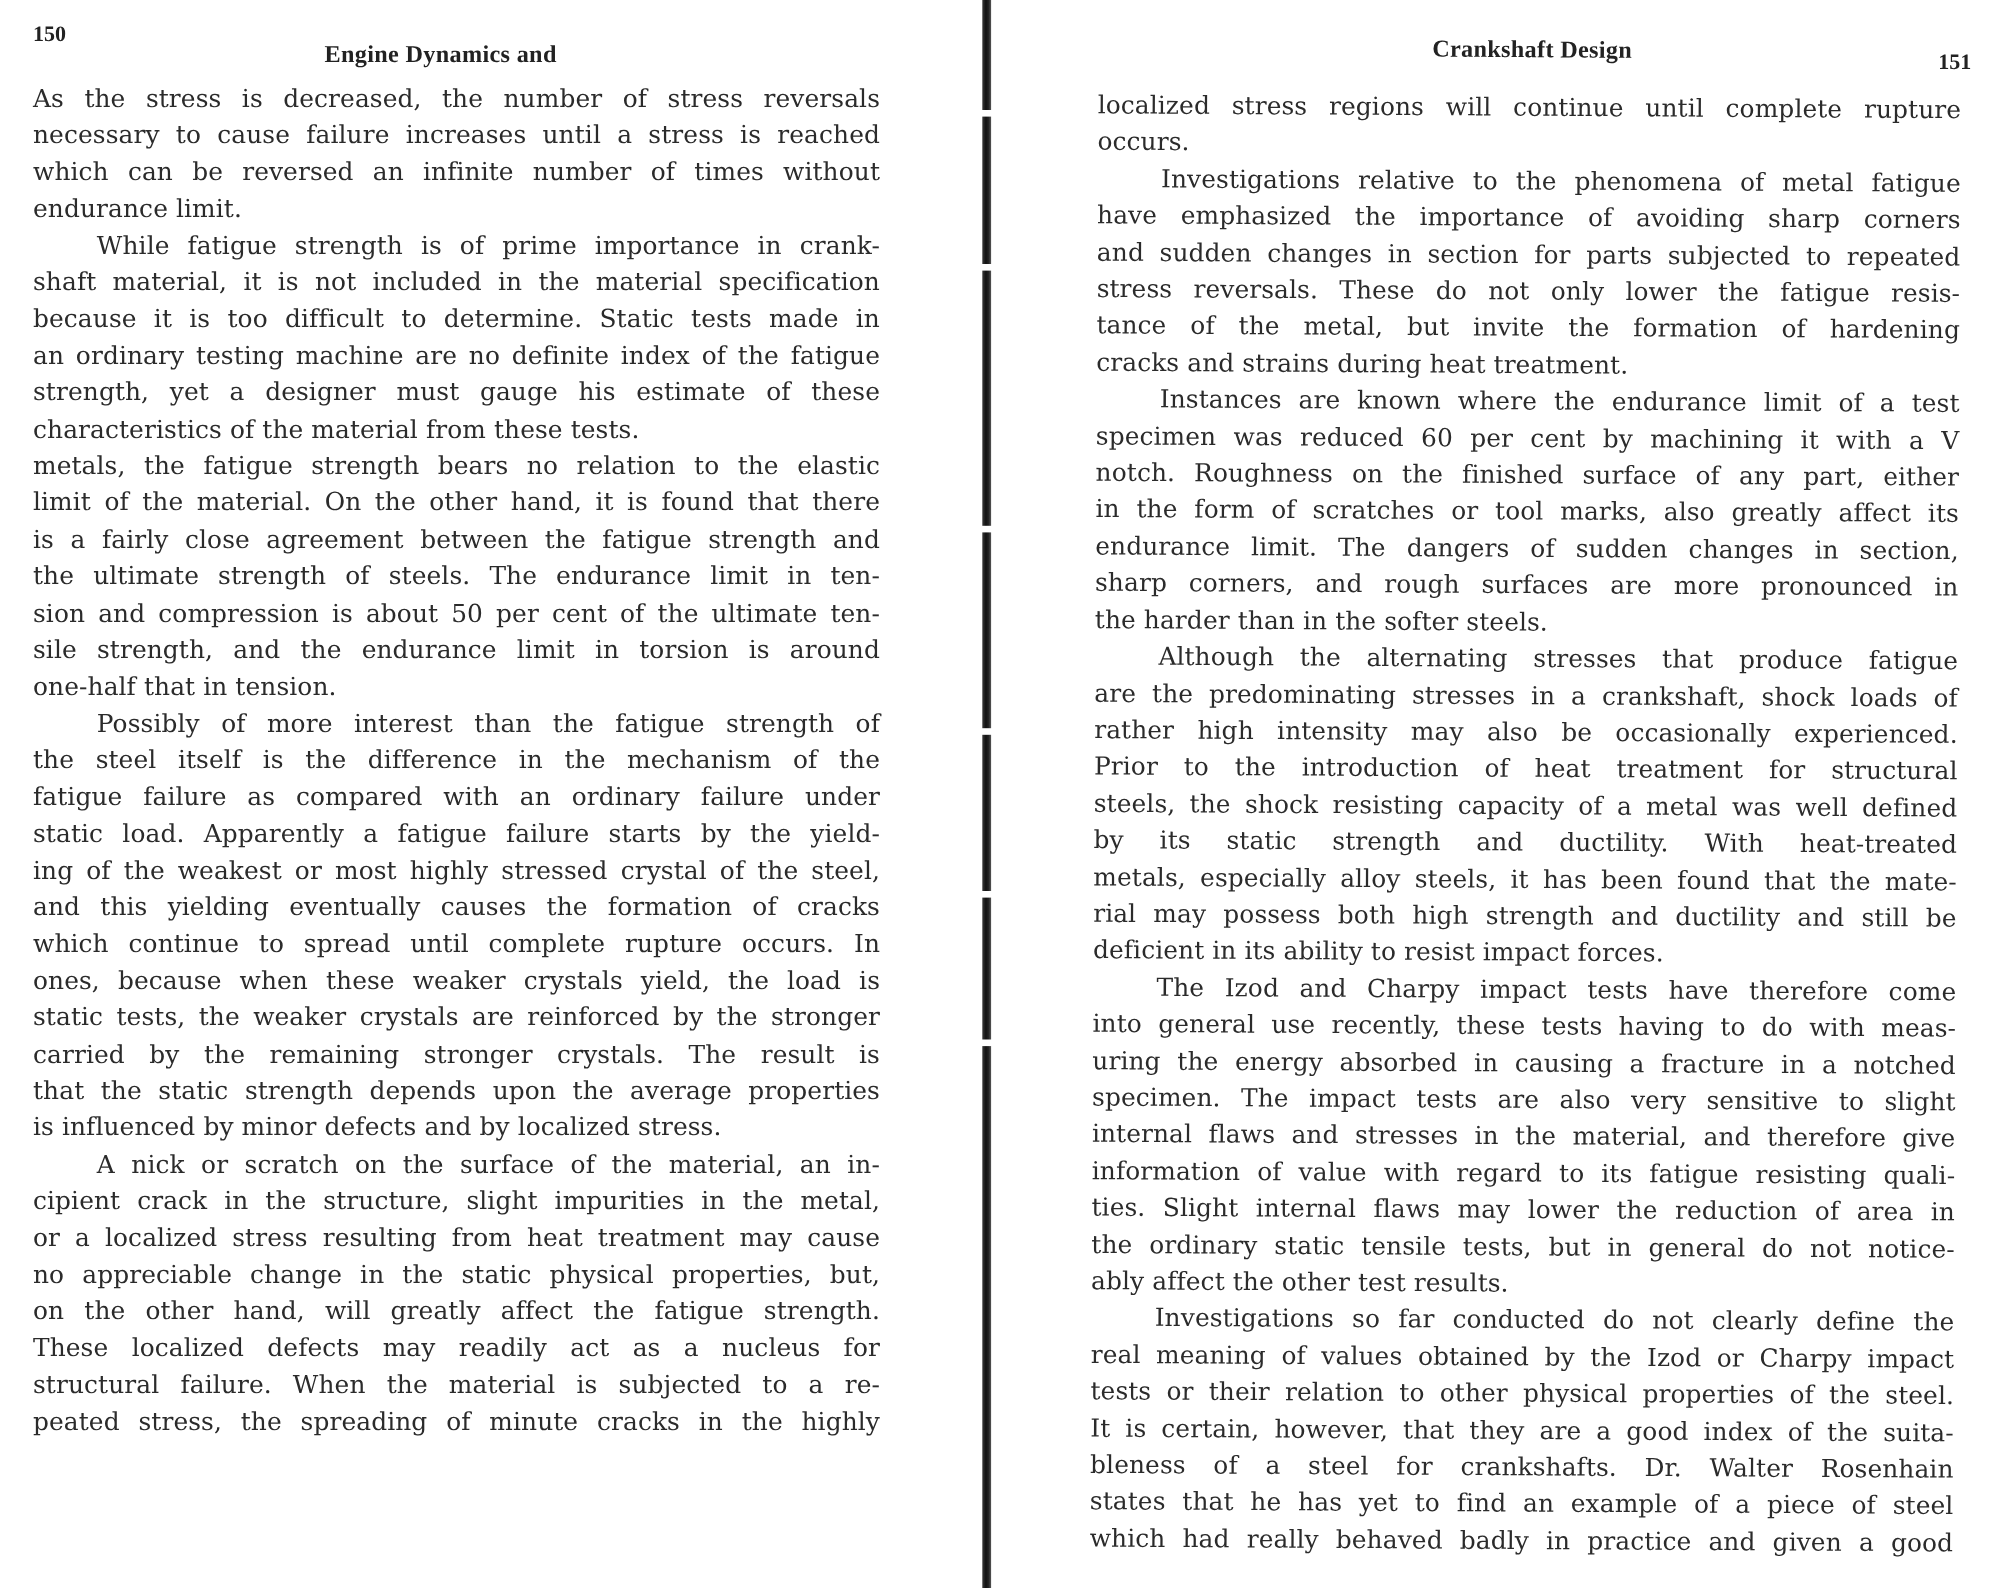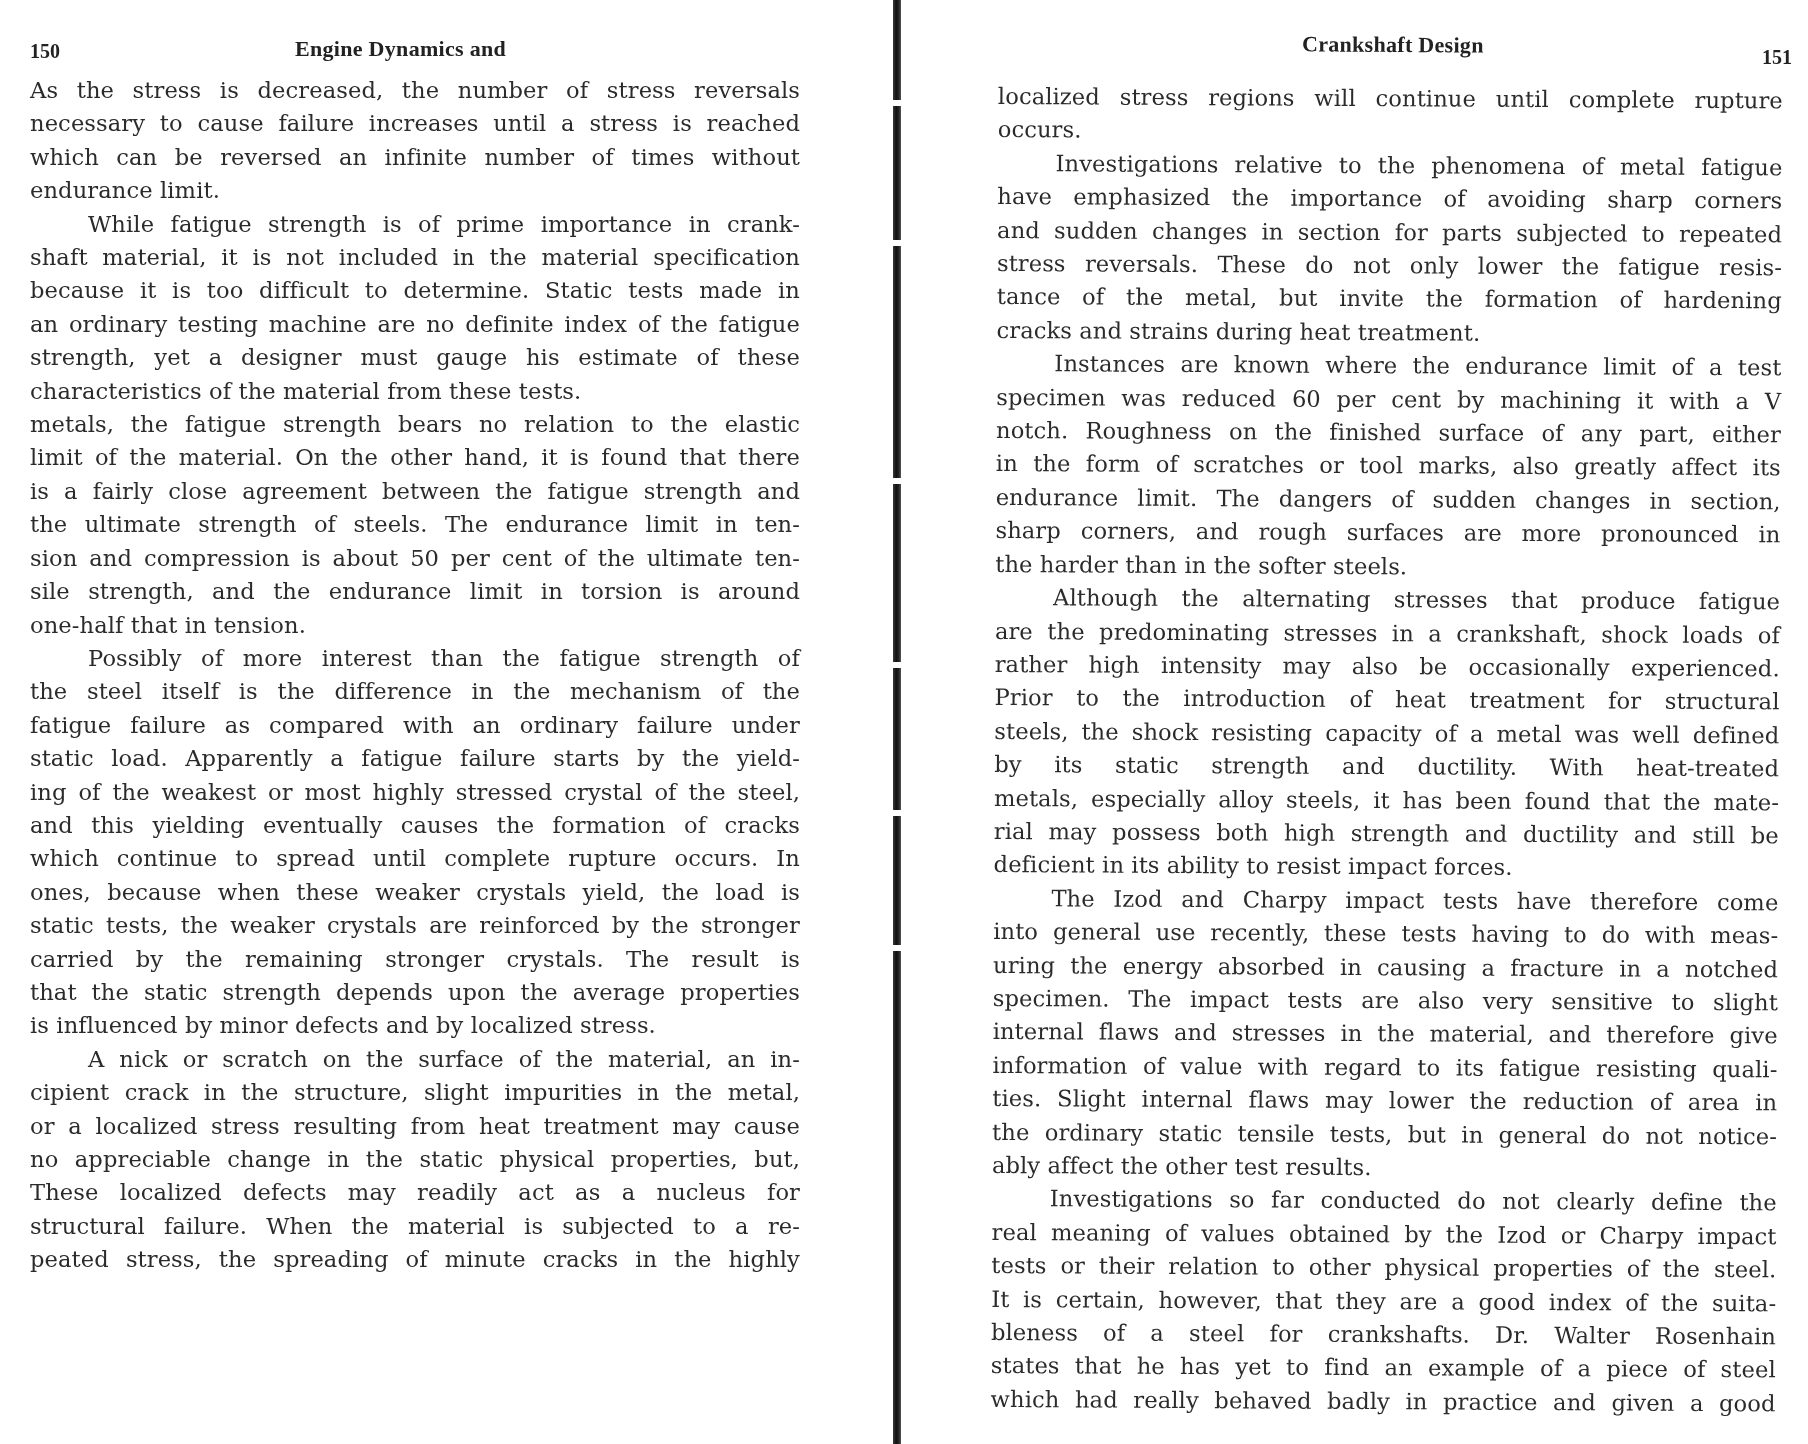--- a/index.html
+++ b/index.html
@@ -31,21 +31,21 @@
   .binding {
     position: absolute; left: 893px; top: 0; width: 8px; height: 1444px;
     background: linear-gradient(to right, #3a3a3a, #111 40%, #222 70%, #555);
   }
   .binding-notch { position: absolute; left: 890px; width: 14px; height: 6px; background: #fff; }
 </style>
 </head>
 <body>
 
 <div class="page left">
-  <div class="folio" style="left:30px; top:20px;margin-top:20px;">150</div>
+  <div class="folio" style="left:30px; top:20px;">150</div>
   <div class="running-head" style="left:295px; top:36px;">Engine Dynamics and</div>
   <div class="body-text" id="left-body">
       <span class="line">As the stress is decreased, the number of stress reversals</span>
       <span class="line">necessary to cause failure increases until a stress is reached</span>
       <span class="line">which can be reversed an infinite number of times without</span>
       <span class="line last">endurance limit.</span>
       <span class="line indent">While fatigue strength is of prime importance in crank-</span>
       <span class="line">shaft material, it is not included in the material specification</span>
       <span class="line">because it is too difficult to determine.  Static tests made in</span>
       <span class="line">an ordinary testing machine are no definite index of the fatigue</span>
@@ -67,20 +67,21 @@
       <span class="line">which continue to spread until complete rupture occurs.  In</span>
       <span class="line">ones, because when these weaker crystals yield, the load is</span>
       <span class="line">static tests, the weaker crystals are reinforced by the stronger</span>
       <span class="line">carried by the remaining stronger crystals.  The result is</span>
       <span class="line">that the static strength depends upon the average properties</span>
       <span class="line last">is influenced by minor defects and by localized stress.</span>
       <span class="line indent">A nick or scratch on the surface of the material, an in-</span>
       <span class="line">cipient crack in the structure, slight impurities in the metal,</span>
       <span class="line">or a localized stress resulting from heat treatment may cause</span>
       <span class="line">no appreciable change in the static physical properties, but,</span>
+      <span class="line">on the other hand, will greatly affect the fatigue strength.</span>
       <span class="line">These localized defects may readily act as a nucleus for</span>
       <span class="line">structural failure.  When the material is subjected to a re-</span>
       <span class="line">peated stress, the spreading of minute cracks in the highly</span>
     </div>
 </div>
 
 <div class="binding"></div>
 <div class="binding-notch" style="top:100px;"></div>
 <div class="binding-notch" style="top:240px;"></div>
 <div class="binding-notch" style="top:478px;"></div>

